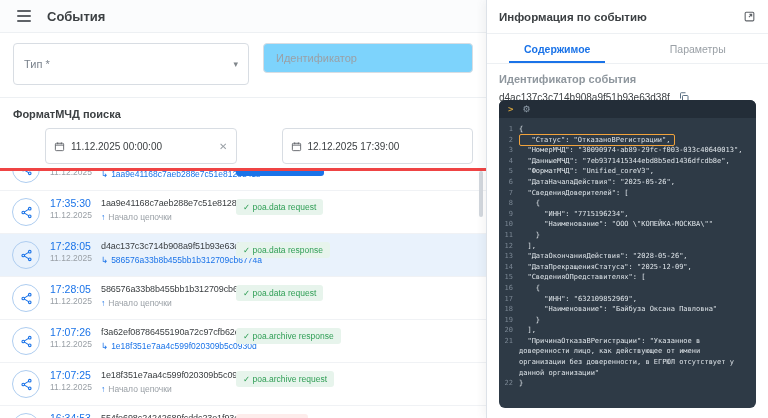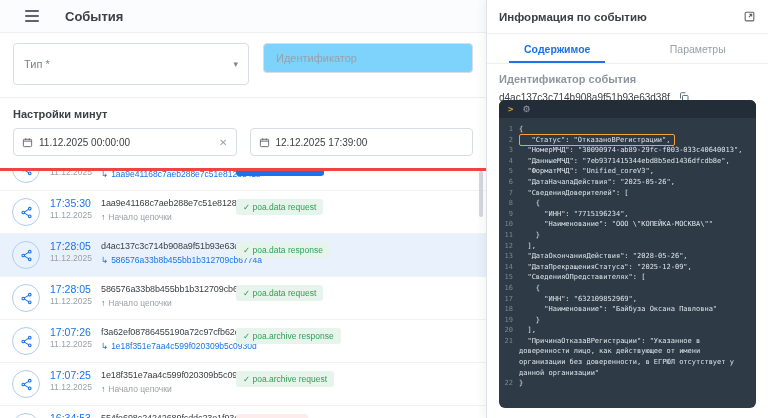--- a/index.html
+++ b/index.html
@@ -3,35 +3,35 @@
 <meta charset="utf-8">
 <style>
   * { box-sizing: border-box; }
   html,body { margin:0; padding:0; }
   body {
     width:768px; height:418px; position:relative; overflow:hidden;
     font-family:"Liberation Sans", sans-serif; background:#ffffff; color:#3c4043;
   }
   
   .left-panel { position:absolute; left:0; top:0; width:486px; height:418px; background:#fff; }
-  .app-header { height:33px; display:flex; align-items:center; gap:26px; padding:0 25px; border-bottom:1px solid #edf0f3; background:#fbfcfd; }
+  .app-header { height:33px; display:flex; align-items:center; gap:16px; padding:0 17px; border-bottom:1px solid #edf0f3; background:#fbfcfd; }
   .menu-icon { display:flex; flex-direction:column; gap:3px; cursor:pointer; }
   .menu-icon span { width:14px; height:2px; background:#5f6368; border-radius:1px; }
   .page-title { font-size:13px; font-weight:bold; color:#3c4043; }
 
   .filter-row { display:flex; gap:14px; padding:10px 13px 12px; border-bottom:1px solid #edf0f3; }
   .select-box { width:236px; height:42px; border:1px solid #d8dde3; border-radius:4px; display:flex; align-items:center; justify-content:space-between; padding:0 10px; font-size:11px; color:#7a828c; cursor:pointer; background:#fff; }
   .select-box .chev { color:#80868b; font-size:9px; }
   .text-input { flex:1; height:30px; border:1px solid #d8dde3; border-radius:4px; display:flex; align-items:center; padding:0 10px; background:#7dd3fc; }
   .text-input input { border:none; outline:none; width:100%; font-size:11px; color:#3c4043; font-family:inherit; background:transparent; }
   .text-input input::placeholder { color:#9aa0a6; }
 
   .search-settings { padding:10px 13px 4px; font-size:11px; font-weight:bold; color:#3c4043; }
   .dates-row { display:flex; gap:13px; padding:4px 13px 10px; }
-  .date-box { flex:1; height:28px; border:1px solid #d8dde3; border-radius:4px; display:flex; align-items:center; gap:6px; padding:0 8px; font-size:10px; color:#3c4043; background:#fff; cursor:pointer; }
+  .date-box { flex:1; height:36px; border:1px solid #d8dde3; border-radius:4px; display:flex; align-items:center; gap:6px; padding:0 8px; font-size:10px; color:#3c4043; background:#fff; cursor:pointer;margin-left:32px; }
   .date-clear { margin-left:auto; color:#9aa0a6; font-size:10px; cursor:pointer; }
 
   .chips-row { display:flex; gap:8px; padding:4px 13px 10px; }
   .chip { height:22px; padding:0 10px; border-radius:12px; background:#e9eef4; color:#4a5056; font-size:10px; display:flex; align-items:center; cursor:pointer; white-space:nowrap; }
   .chip.active { background:#1a73e8; color:#fff; }
 
   .event-list { position:absolute; top:168px; left:0; right:0; bottom:0; overflow:hidden; border-top:3px solid #ef4444; }
   .ev-row { position:relative; height:43px; border-bottom:1px solid #f0f2f5; cursor:pointer; background:#fff; }
   .ev-row.selected { background:#e9f2fc; }
   .ev-row.partial-top { margin-top:-23px; }
@@ -94,21 +94,21 @@
   <div class="filter-row">
     <div class="select-box">
       <span>Тип *</span>
       <span class="chev">▾</span>
     </div>
     <div class="text-input">
       <input type="text" placeholder="Идентификатор" style="">
     </div>
   </div>
 
-  <div class="search-settings">Настройки минут</div>
+  <div class="search-settings">ФорматМЧД поиска</div>
 
   <div class="dates-row">
     <div class="date-box">
       <svg width="11" height="11" viewBox="0 0 24 24" fill="none" stroke="#5f6368" stroke-width="2">
           <rect x="3" y="5" width="18" height="16" rx="2"></rect>
           <line x1="3" y1="9" x2="21" y2="9"></line>
           <line x1="8" y1="3" x2="8" y2="7"></line>
           <line x1="16" y1="3" x2="16" y2="7"></line>
         </svg>
       <span>11.12.2025 00:00:00</span>

